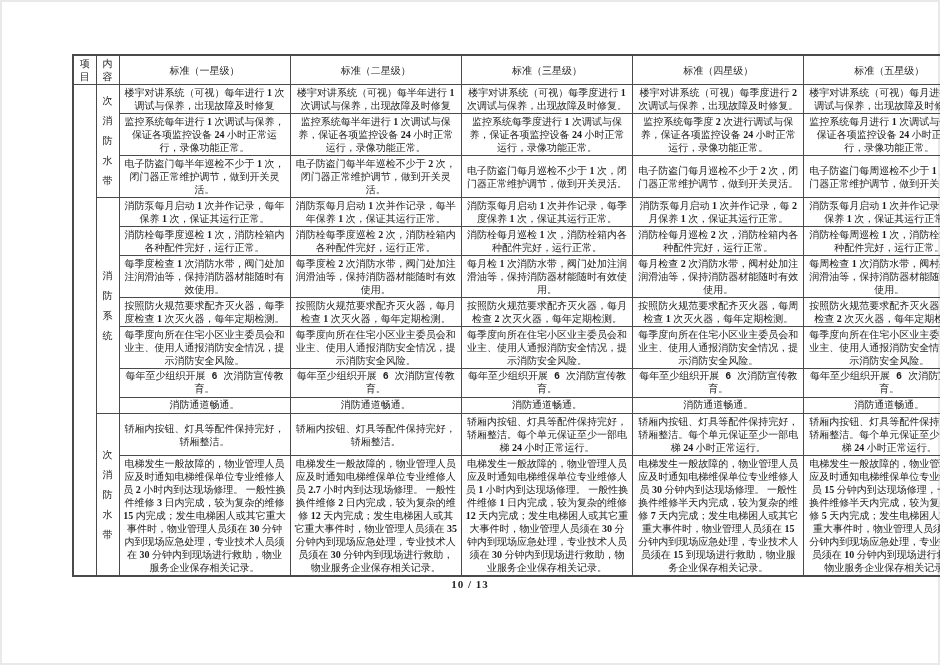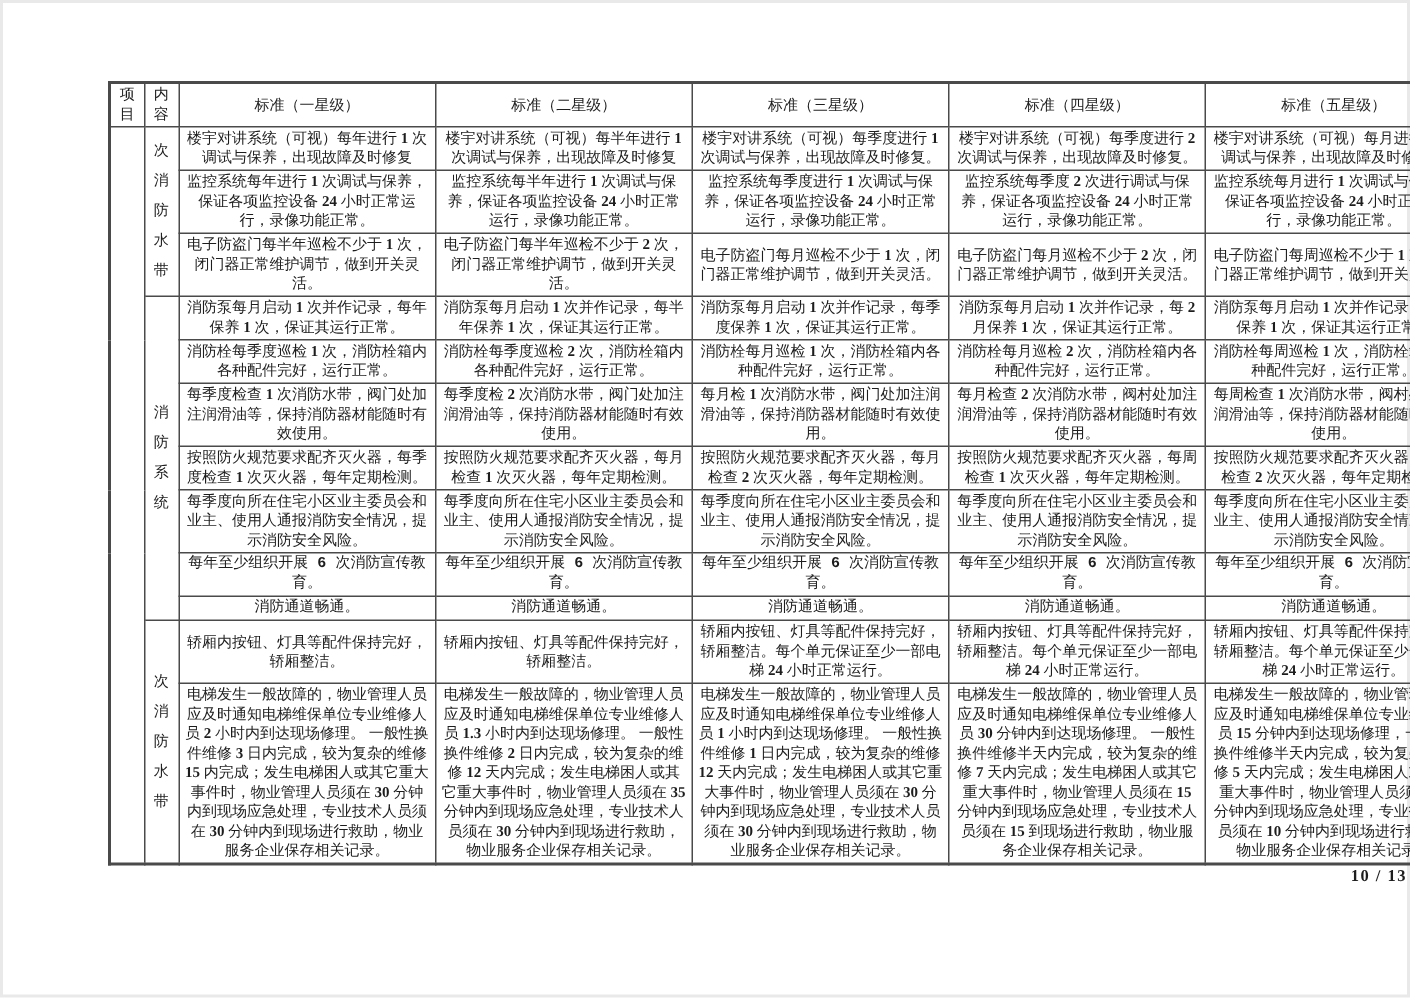--- a/index.html
+++ b/index.html
@@ -33,21 +33,21 @@
   th{height:26px;}
   .vstack{display:inline-block;width:12px;word-break:break-all;line-height:13px;}
   .group-cell .vstack{line-height:20px;}
   .r-s{height:15px;font-family:Liberation Mono, monospace;}   
   .r-m{height:27px;}   
   .r-l{height:40px;}   
   .r-xl{height:118px;margin-top:10px;} 
   td b.num, .page-num b.num{font-weight:700;}
   .page-num{
     position:absolute;left:0;top:576px;width:100%;
-    text-align:right;font-size:11px;font-weight:700;
+    text-align:center;font-size:11px;font-weight:700;
     letter-spacing:1px;
   }
 </style>
 </head>
 <body>
 
 <div class="page">
 
   <table class="std">
     <colgroup>
@@ -148,21 +148,21 @@
       <tr class="r-l">
         <td rowspan="2" class="group-cell"><span class="vstack">次消防水带</span></td>
         <td>轿厢内按钮、灯具等配件保持完好，轿厢整洁。</td>
         <td>轿厢内按钮、灯具等配件保持完好，轿厢整洁。</td>
         <td>轿厢内按钮、灯具等配件保持完好，轿厢整洁。每个单元保证至少一部电梯 <b class="num">24</b> 小时正常运行。</td>
         <td>轿厢内按钮、灯具等配件保持完好，轿厢整洁。每个单元保证至少一部电梯 <b class="num">24</b> 小时正常运行。</td>
         <td>轿厢内按钮、灯具等配件保持完好，轿厢整洁。每个单元保证至少一部电梯 <b class="num">24</b> 小时正常运行。</td>
       </tr>
       <tr class="r-xl">
         <td>电梯发生一般故障的，物业管理人员应及时通知电梯维保单位专业维修人员 <b class="num">2</b> 小时内到达现场修理。 一般性换件维修 <b class="num">3</b> 日内完成，较为复杂的维修 <b class="num">15</b> 内完成；发生电梯困人或其它重大事件时，物业管理人员须在 <b class="num">30</b> 分钟内到现场应急处理，专业技术人员须在 <b class="num">30</b> 分钟内到现场进行救助，物业服务企业保存相关记录。</td>
-        <td>电梯发生一般故障的，物业管理人员应及时通知电梯维保单位专业维修人员 <b class="num">1.3</b> 小时内到达现场修理。 一般性换件维修 <b class="num">2</b> 日内完成，较为复杂的维修 <b class="num">12</b> 天内完成；发生电梯困人或其它重大事件时，物业管理人员须在 <b class="num">35</b> 分钟内到现场应急处理，专业技术人员须在 <b class="num">30</b> 分钟内到现场进行救助，物业服务企业保存相关记录。</td>
+        <td>电梯发生一般故障的，物业管理人员应及时通知电梯维保单位专业维修人员 <b class="num">2.7</b> 小时内到达现场修理。 一般性换件维修 <b class="num">2</b> 日内完成，较为复杂的维修 <b class="num">12</b> 天内完成；发生电梯困人或其它重大事件时，物业管理人员须在 <b class="num">35</b> 分钟内到现场应急处理，专业技术人员须在 <b class="num">30</b> 分钟内到现场进行救助，物业服务企业保存相关记录。</td>
         <td>电梯发生一般故障的，物业管理人员应及时通知电梯维保单位专业维修人员 <b class="num">1</b> 小时内到达现场修理。 一般性换件维修 <b class="num">1</b> 日内完成，较为复杂的维修 <b class="num">12</b> 天内完成；发生电梯困人或其它重大事件时，物业管理人员须在 <b class="num">30</b> 分钟内到现场应急处理，专业技术人员须在 <b class="num">30</b> 分钟内到现场进行救助，物业服务企业保存相关记录。</td>
         <td>电梯发生一般故障的，物业管理人员应及时通知电梯维保单位专业维修人员 <b class="num">30</b> 分钟内到达现场修理。 一般性换件维修半天内完成，较为复杂的维修 <b class="num">7</b> 天内完成；发生电梯困人或其它重大事件时，物业管理人员须在 <b class="num">15</b> 分钟内到现场应急处理，专业技术人员须在 <b class="num">15</b> 到现场进行救助，物业服务企业保存相关记录。</td>
         <td>电梯发生一般故障的，物业管理人员应及时通知电梯维保单位专业维修人员 <b class="num">15</b> 分钟内到达现场修理，一般性换件维修半天内完成，较为复杂的维修 <b class="num">5</b> 天内完成；发生电梯困人或其它重大事件时，物业管理人员须在 <b class="num">10</b> 分钟内到现场应急处理，专业技术人员须在 <b class="num">10</b> 分钟内到现场进行救助，物业服务企业保存相关记录。</td>
       </tr>
     </tbody>
   </table>
 
   <div class="page-num"><b class="num">10</b> / <b class="num">13</b></div>
 </div>
 

